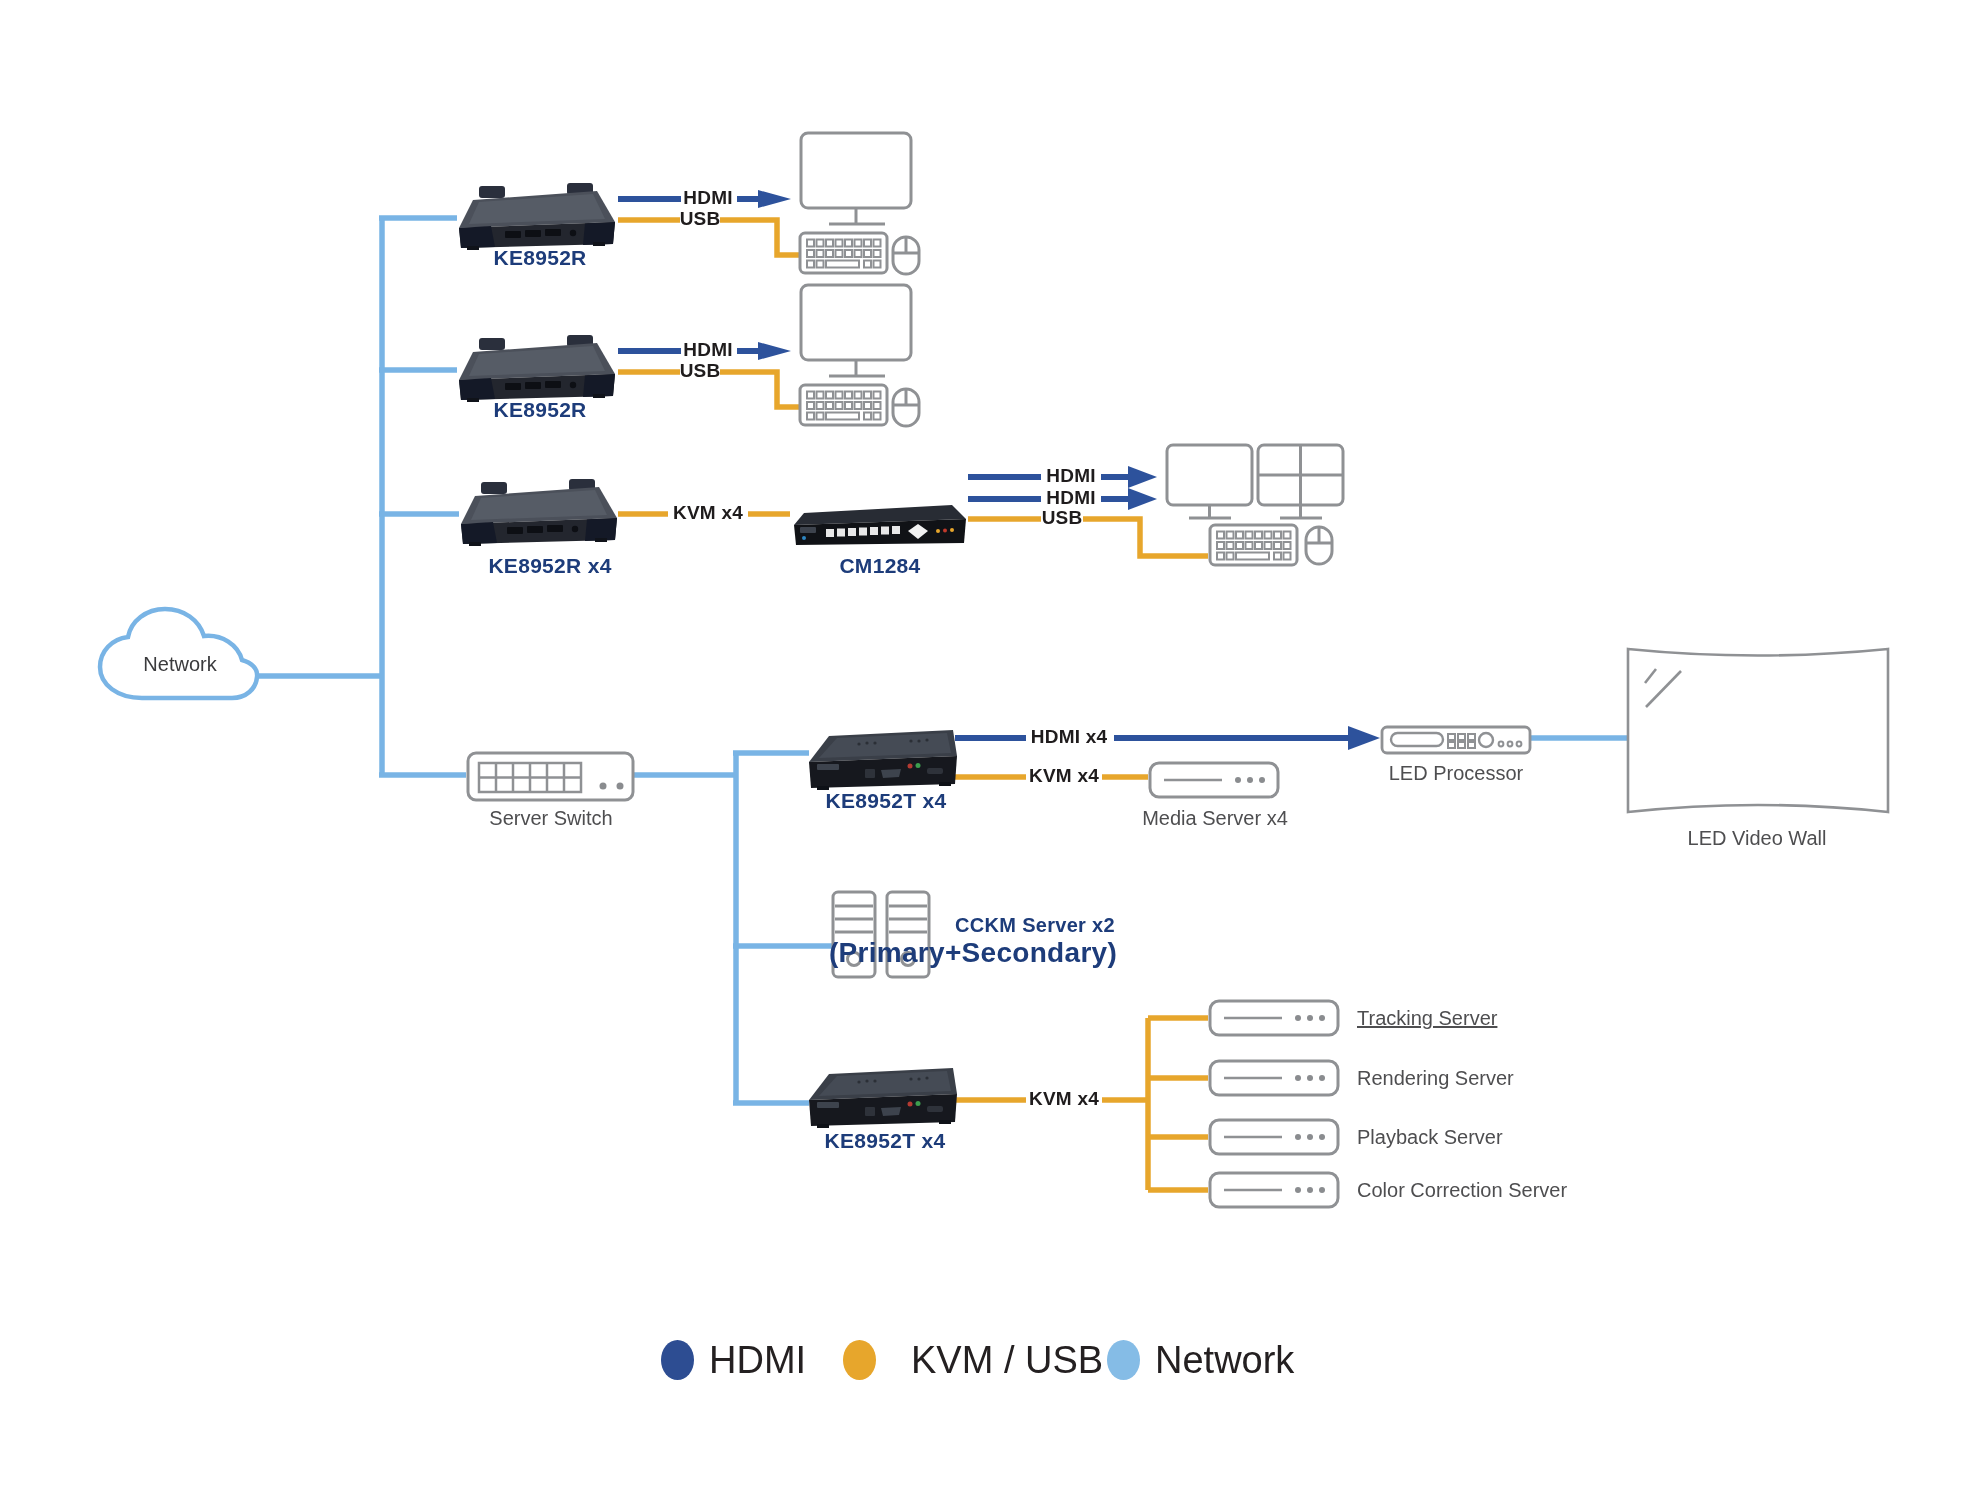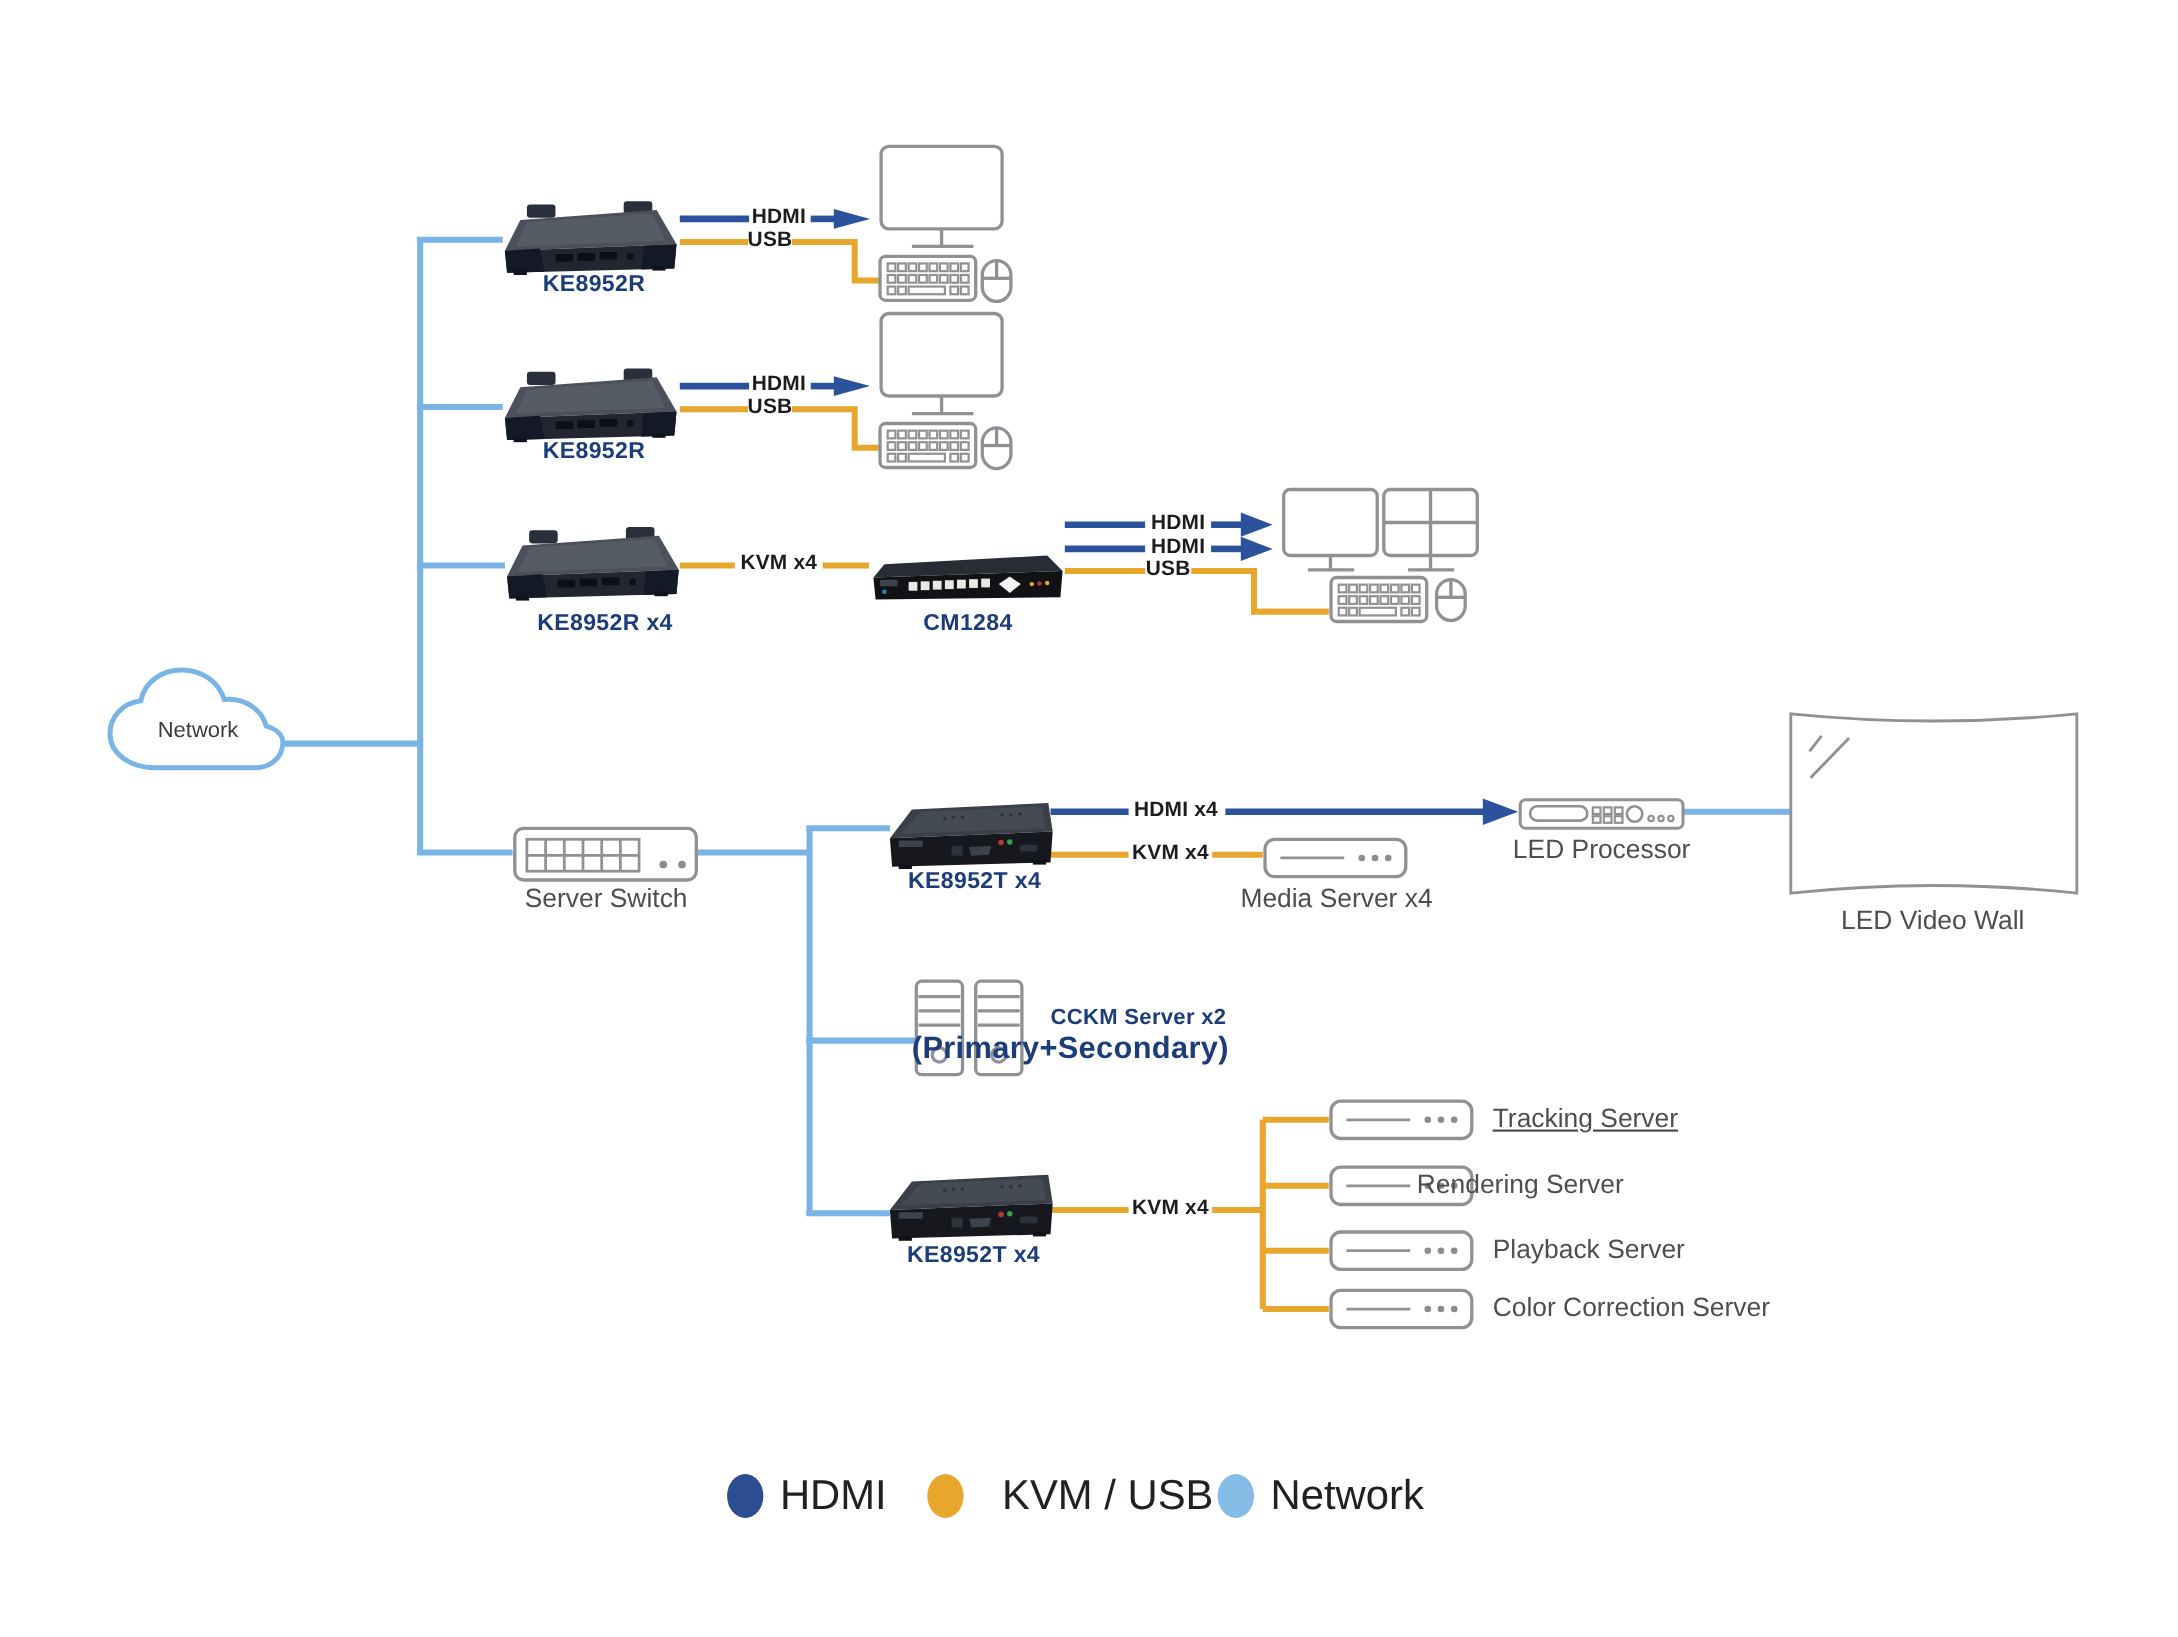--- a/index.html
+++ b/index.html
@@ -2,21 +2,21 @@
 <html><head>
 <meta charset="utf-8">
 <style>
   html,body{margin:0;padding:0;background:#ffffff;}
   #canvas{position:relative;width:1980px;height:1488px;background:#ffffff;overflow:hidden;
           font-family:"Liberation Sans","DejaVu Sans",sans-serif;}
   #gfx{position:absolute;left:0;top:0;}
   .lbl{position:absolute;transform:translate(-50%,-50%);white-space:nowrap;line-height:1.1;}
   .lbl-left{position:absolute;transform:translate(0,-50%);white-space:nowrap;line-height:1.1;}
   .navy{font-weight:bold;font-size:21px;color:#1d3c7a;letter-spacing:0.3px;}
-  .gray{font-size:24px;color:#4e4e50;}
+  .gray{font-size:20px;color:#4e4e50;}
   .linktext{font-weight:bold;font-size:19px;color:#1f1c1d;letter-spacing:0.2px;}
   .cloudtext{font-size:20px;color:#3b3b3d;}
   .legend-item{position:absolute;display:flex;align-items:center;top:1338px;height:44px;}
   .legend-dot{display:inline-block;width:33px;height:40px;border-radius:50%;margin-right:15px;}
   .legend-text{font-size:38px;color:#242021;}
 </style>
 </head>
 <body>
 
 <div id="canvas">
@@ -278,21 +278,21 @@
 <div class="lbl navy" style="left:880px;top:566px;">CM1284</div>
 <div class="lbl gray" style="left:551px;top:818px;">Server Switch</div>
 <div class="lbl navy" style="left:886px;top:801px;">KE8952T x4</div>
 <div class="lbl navy" style="left:885px;top:1141px;">KE8952T x4</div>
 <div class="lbl gray" style="left:1215px;top:818px;">Media Server x4</div>
 <div class="lbl gray" style="left:1456px;top:773px;">LED Processor</div>
 <div class="lbl gray" style="left:1757px;top:838px;">LED Video Wall</div>
 <div class="lbl navy" style="left:1035px;top:925px;font-size:20px;">CCKM Server x2</div>
 <div class="lbl navy" style="left:973px;top:953px;font-size:28px;">(Primary+Secondary)</div>
 <div class="lbl-left gray" style="left:1357px;top:1018px;text-decoration:underline;">Tracking Server</div>
-<div class="lbl-left gray" style="left:1288px;top:1078px;">Rendering Server</div>
+<div class="lbl-left gray" style="left:1357px;top:1078px;">Rendering Server</div>
 <div class="lbl-left gray" style="left:1357px;top:1137px;">Playback Server</div>
 <div class="lbl-left gray" style="left:1357px;top:1190px;">Color Correction Server</div>
 
 <div class="lbl linktext" style="left:708px;top:198px;">HDMI</div>
 <div class="lbl linktext" style="left:700px;top:219px;">USB</div>
 <div class="lbl linktext" style="left:708px;top:350px;">HDMI</div>
 <div class="lbl linktext" style="left:700px;top:371px;">USB</div>
 <div class="lbl linktext" style="left:708px;top:513px;">KVM x4</div>
 <div class="lbl linktext" style="left:1071px;top:476px;">HDMI</div>
 <div class="lbl linktext" style="left:1071px;top:498px;">HDMI</div>

